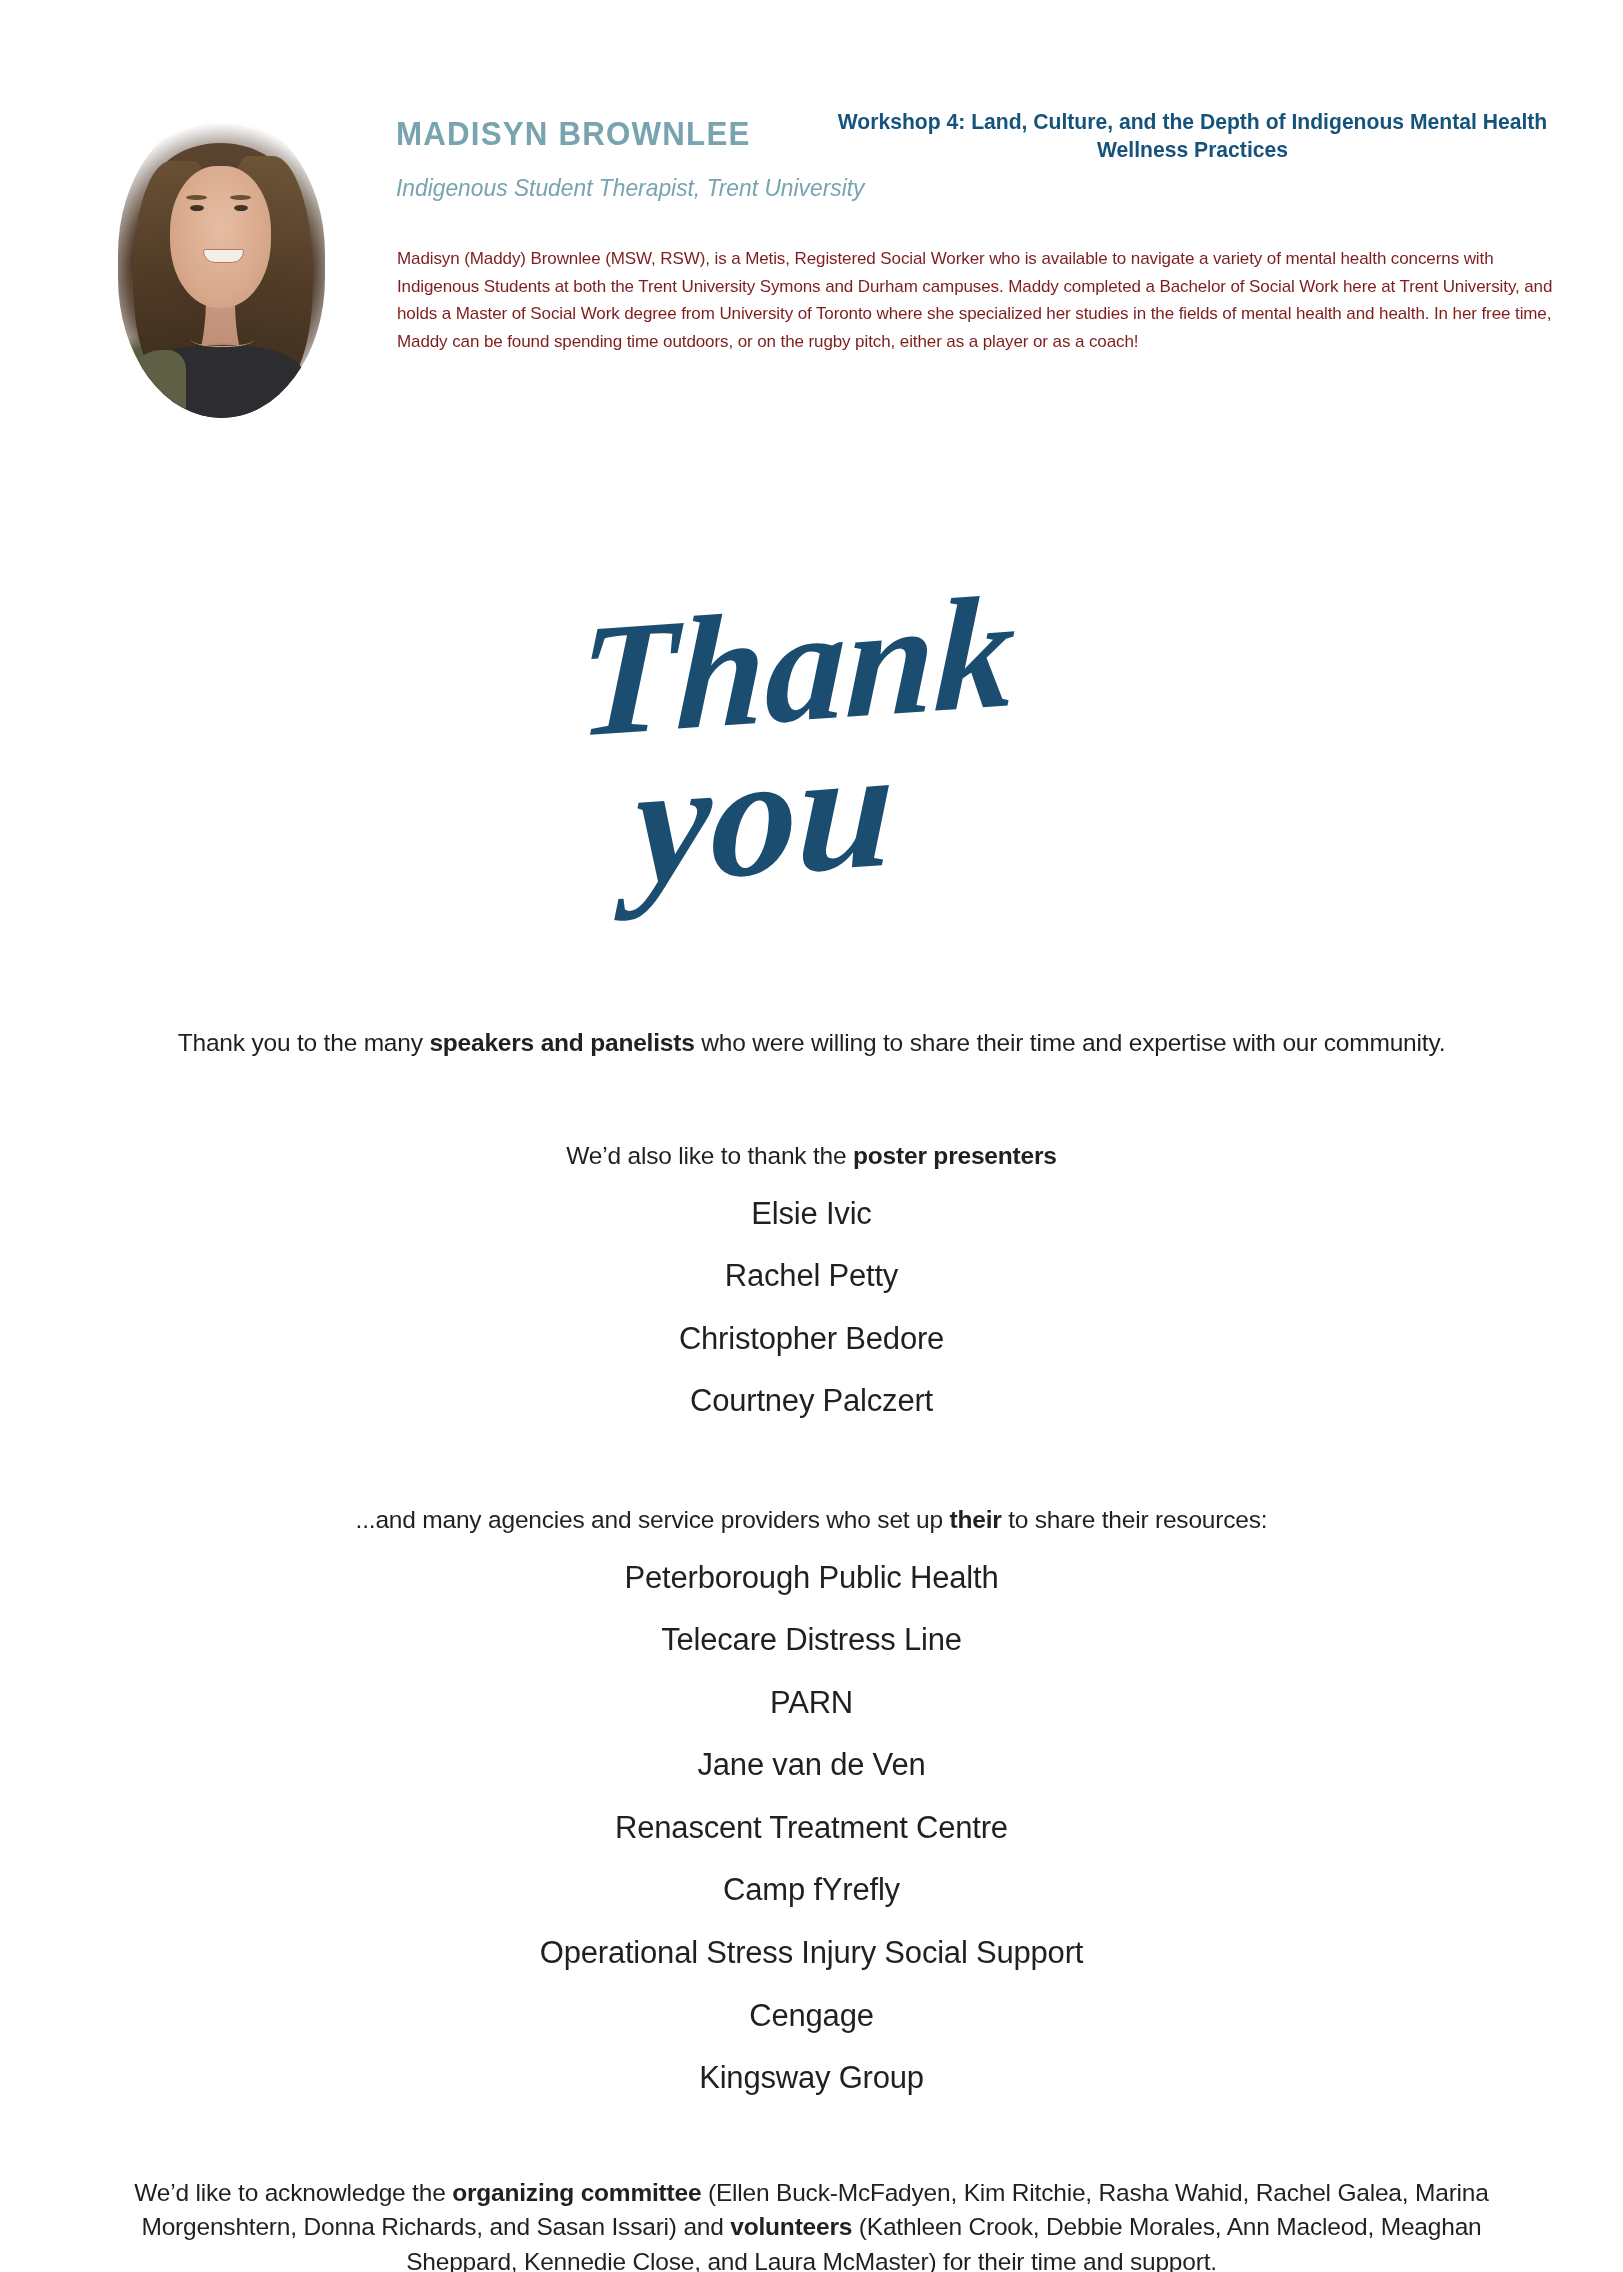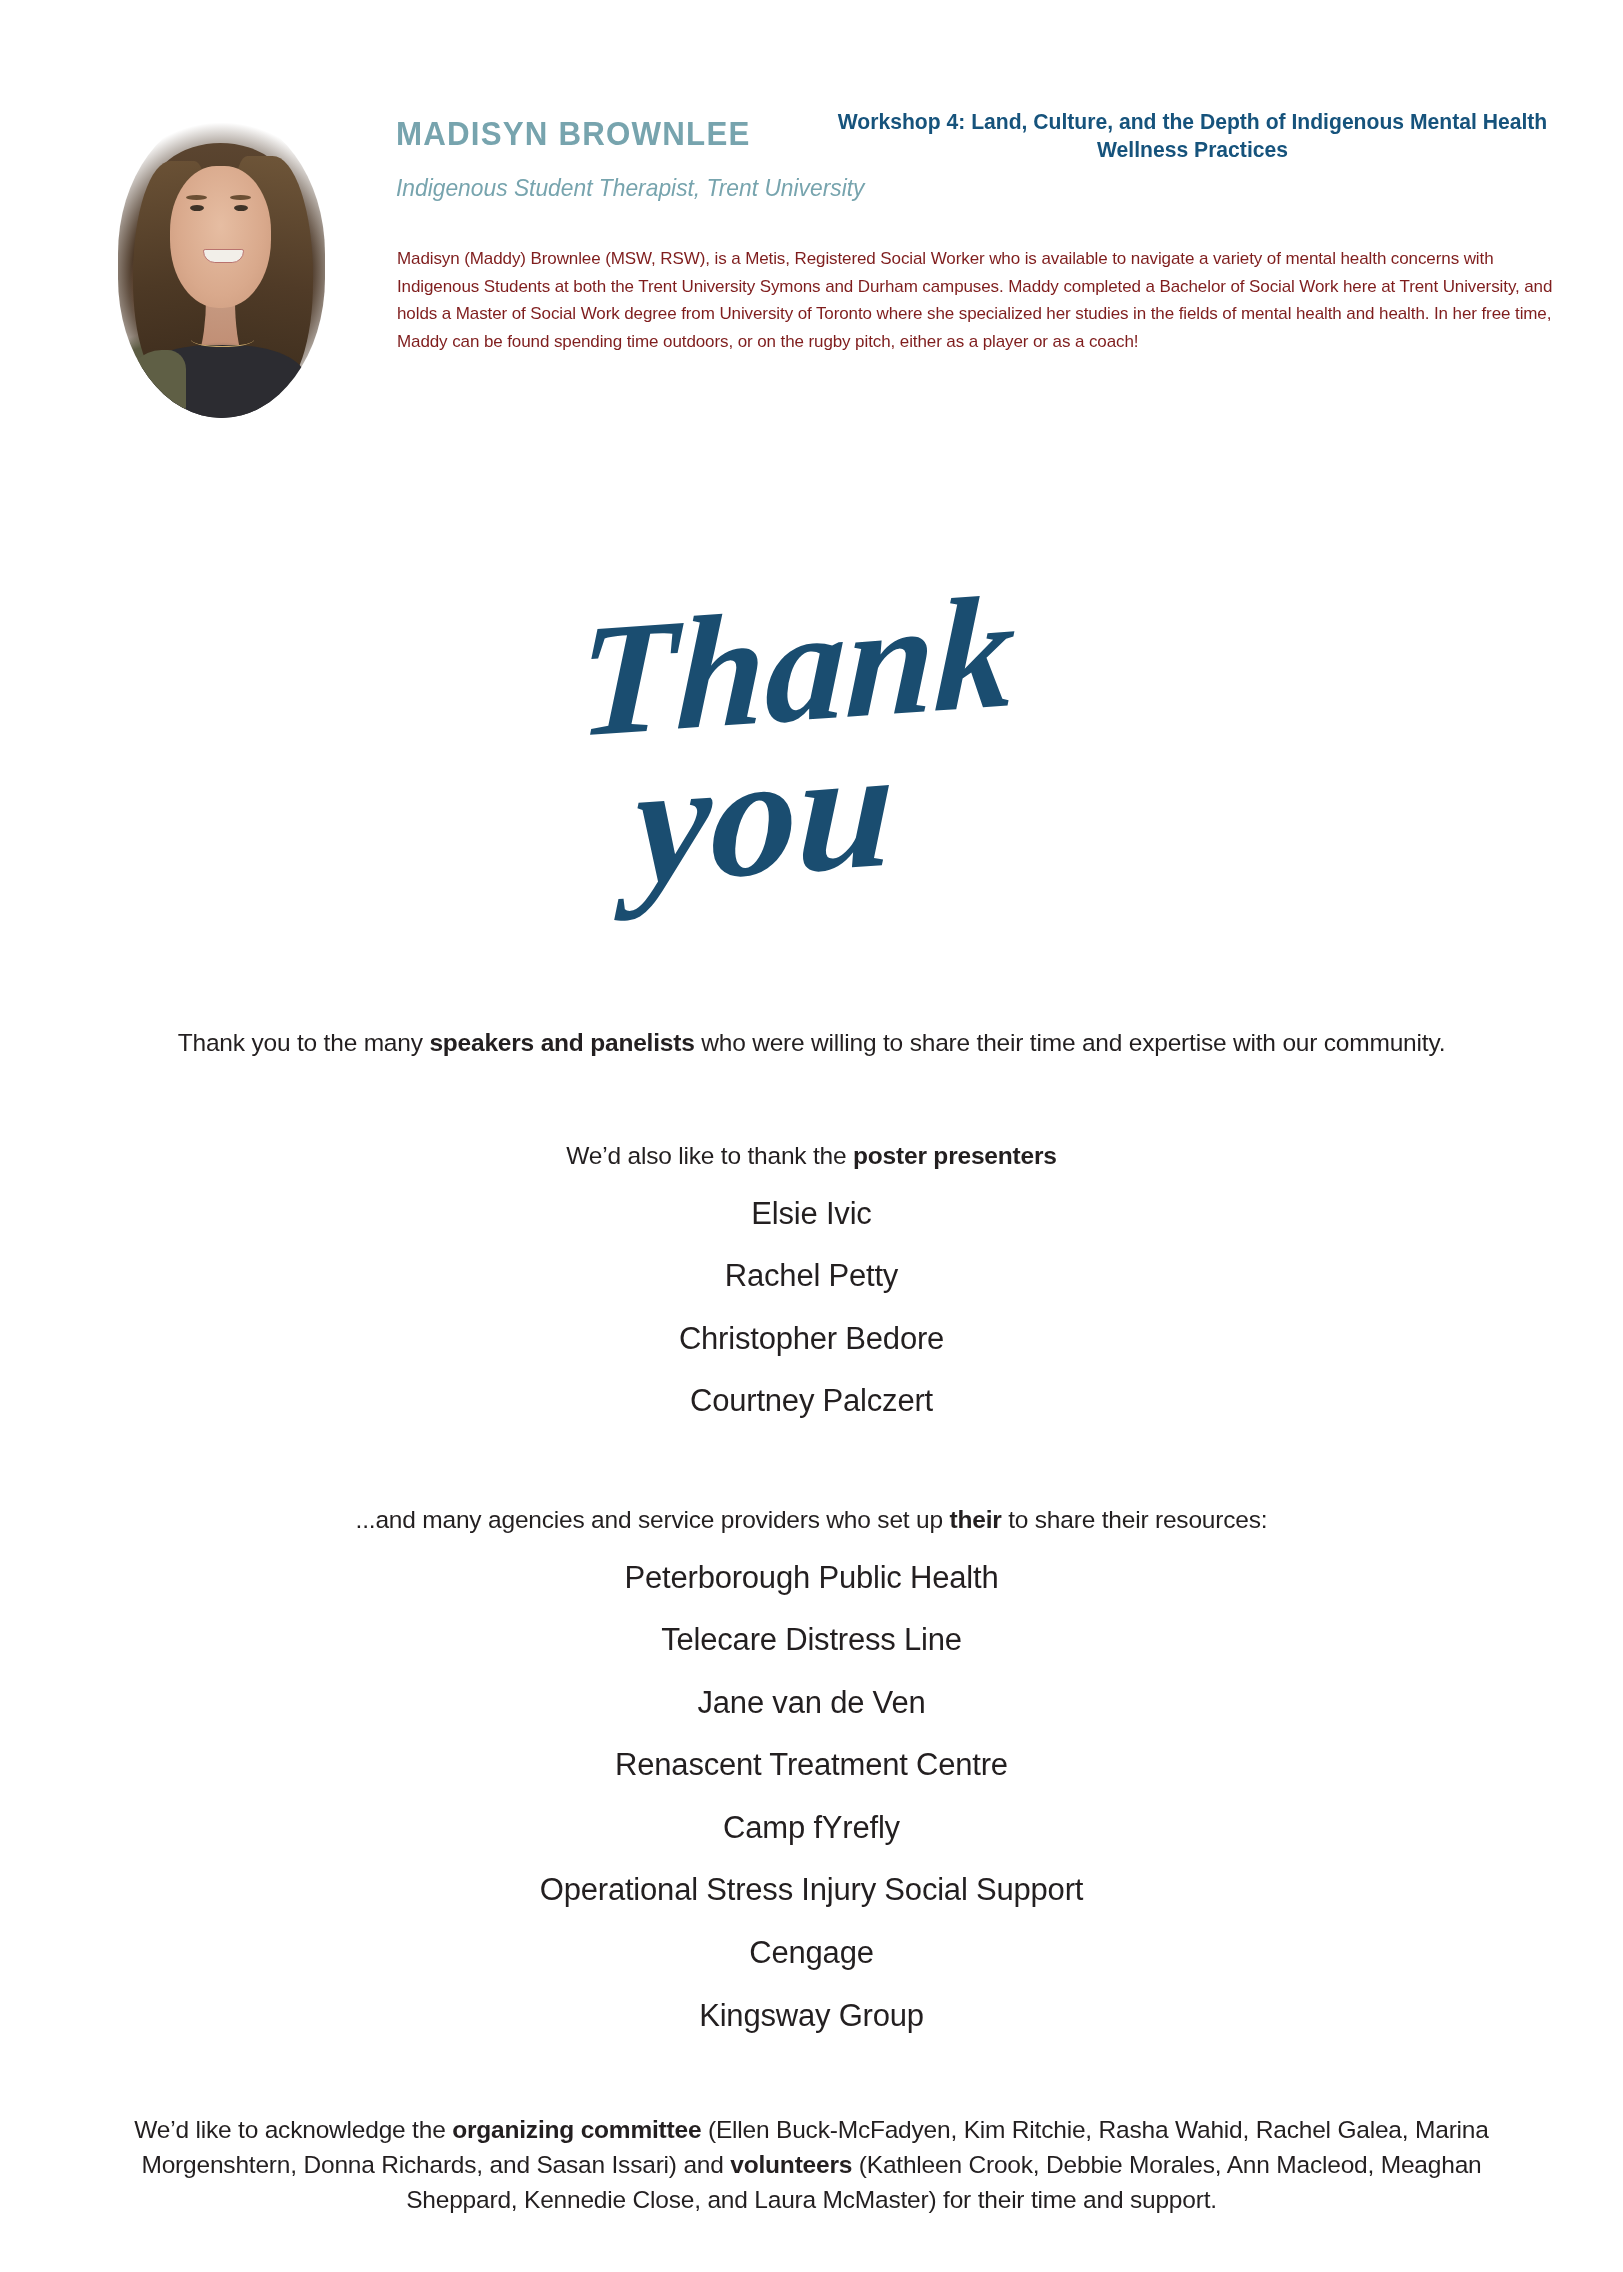--- a/index.html
+++ b/index.html
@@ -291,20 +291,21 @@
   <p class="list-line">Christopher Bedore</p>
   <p class="list-line">Courtney Palczert</p>
 
   <div class="gap-lg"></div>
 
   <p class="para">
     <span>...and many agencies and service providers who set up </span><b>their</b><span> to share their resources:</span>
   </p>
   <p class="list-line">Peterborough Public Health</p>
   <p class="list-line">Telecare Distress Line</p>
+  <p class="list-line">PARN</p>
   <p class="list-line">Jane van de Ven</p>
   <p class="list-line">Renascent Treatment Centre</p>
   <p class="list-line">Camp fYrefly</p>
   <p class="list-line">Operational Stress Injury Social Support</p>
   <p class="list-line">Cengage</p>
   <p class="list-line">Kingsway Group</p>
 
   <div class="gap-md"></div>
 
   <p class="para">

